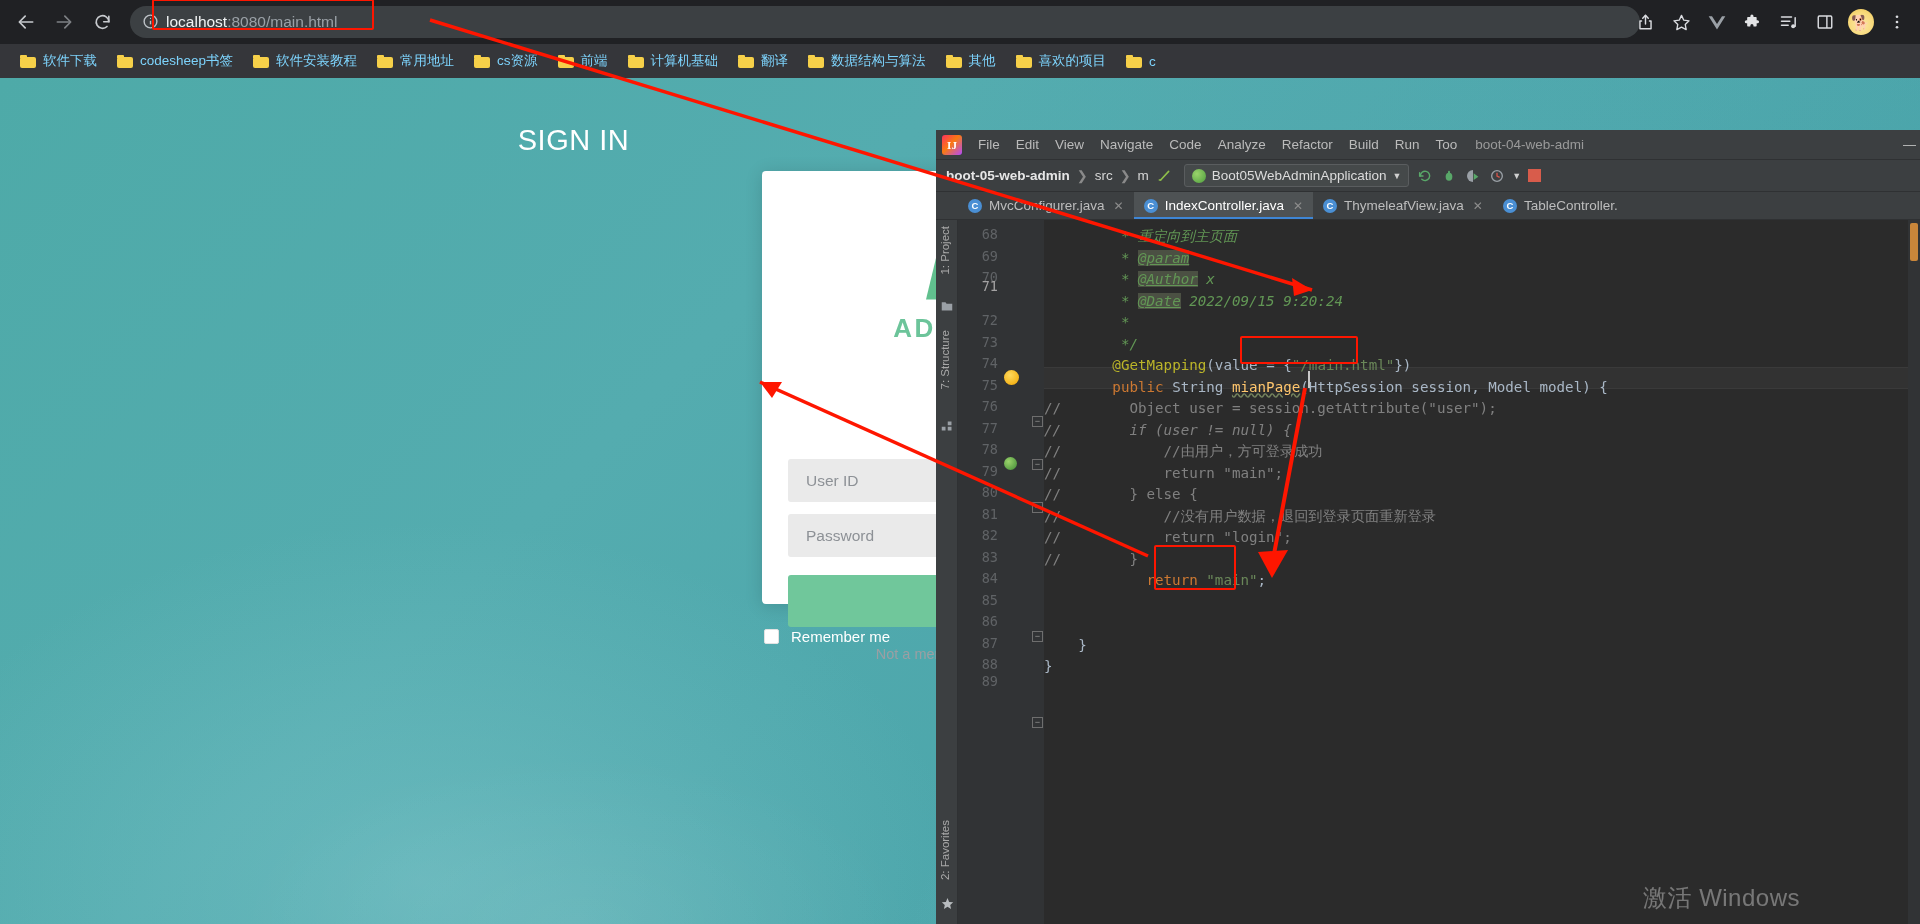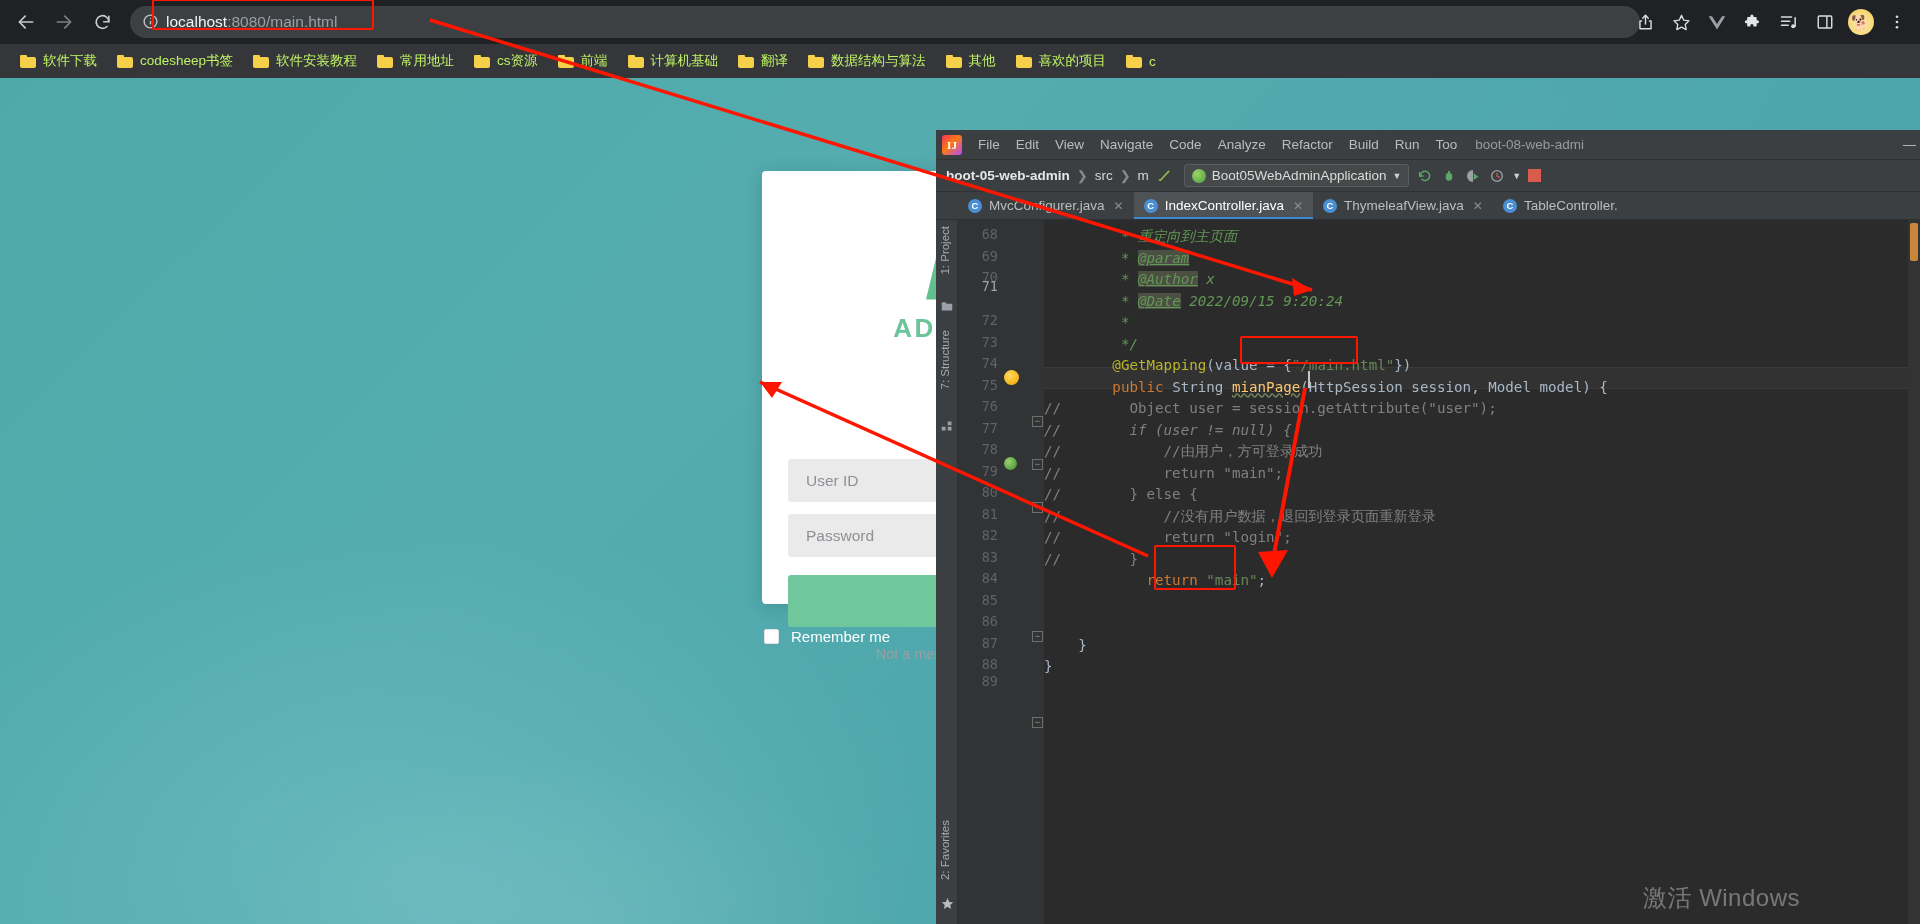--- a/index.html
+++ b/index.html
@@ -64,21 +64,21 @@
     width: 16px; height: 13px; margin-right: 7px; position: relative; flex: 0 0 16px;
   }
   .bm-folder:before {
     content:""; position:absolute; left:0; top:0; width:7px; height:3px;
     background:#f6d049; border-radius:1px 1px 0 0;
   }
   .bm-folder:after {
     content:""; position:absolute; left:0; top:2px; width:16px; height:11px;
     background:#f6d049; border-radius:2px;
   }
-  .bm-label { font-size: 13.5px; color: #bef264; }
+  .bm-label { font-size: 13.5px; color: #7dd3fc; }
 
   
   .page {
     position: absolute; left: 0; top: 78px; width: 1920px; height: 846px;
     background:
       radial-gradient(ellipse 900px 600px at 22% 95%, rgba(130,200,205,.45) 0%, rgba(130,200,205,0) 60%),
       radial-gradient(ellipse 1000px 700px at 78% 15%, rgba(84,170,178,.35) 0%, rgba(84,170,178,0) 60%),
       linear-gradient(135deg, #4eaaa8 0%, #54acaf 35%, #4ca6ab 65%, #46a0a6 100%);
       overflow:hidden;
   }
@@ -408,20 +408,21 @@
         <span class="bm-label">喜欢的项目</span>
       </div>
     <div class="bm">
         <span class="bm-folder"></span>
         <span class="bm-label">c</span>
       </div>
   </div>
 
   <div class="page">
 
+    <div class="signin-title">SIGN IN</div>
 
 
     <div class="login-card">
       <div class="logo-box">
         <svg class="logo-mark" viewBox="0 0 120 124">
           <path d="M46 8 L64 8 L40 116 L20 116 Z" fill="#61c08e"></path>
           <path d="M64 8 L82 8 L103 116 L83 116 Z" fill="#61c08e" opacity="0"></path>
           <path d="M66 10 C92 22 104 46 100 70 C96 96 76 112 58 116 C74 102 84 84 84 66 C84 46 76 26 66 10 Z" fill="#5b86c4"></path>
           <path d="M58 116 C60 112 62 108 63 104 L40 104 L36 116 Z" fill="#61c08e"></path>
         </svg>
@@ -456,21 +457,21 @@
       <span class="menu-item">File</span>
       <span class="menu-item">Edit</span>
       <span class="menu-item">View</span>
       <span class="menu-item">Navigate</span>
       <span class="menu-item">Code</span>
       <span class="menu-item">Analyze</span>
       <span class="menu-item">Refactor</span>
       <span class="menu-item">Build</span>
       <span class="menu-item">Run</span>
       <span class="menu-item">Too</span>
-      <span class="ide-title-right">boot-08-web-admi</span>
+      <span class="ide-title-right">boot-04-web-admi</span>
       <span class="ide-win-btns">—</span>
     </div>
 
     <div class="ide-navbar">
       <span class="crumb bold">boot-05-web-admin</span>
       <span class="crumb-sep">❯</span>
       <span class="crumb">src</span>
       <span class="crumb-sep">❯</span>
       <span class="crumb">m</span>
       <span class="ide-tool-ic">

